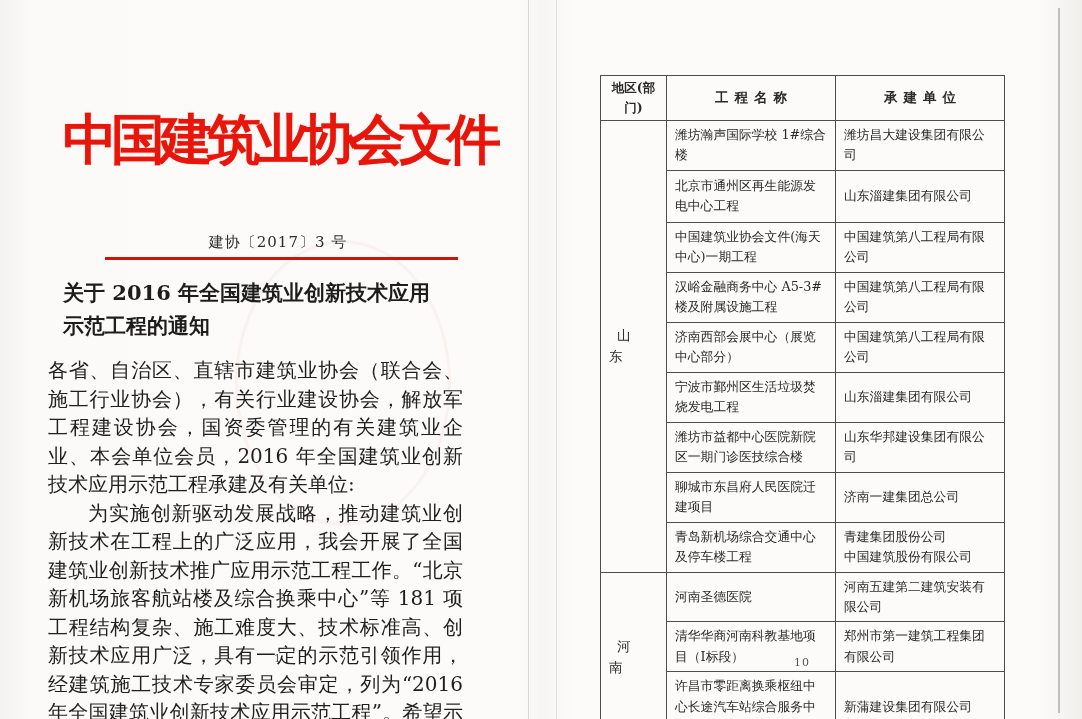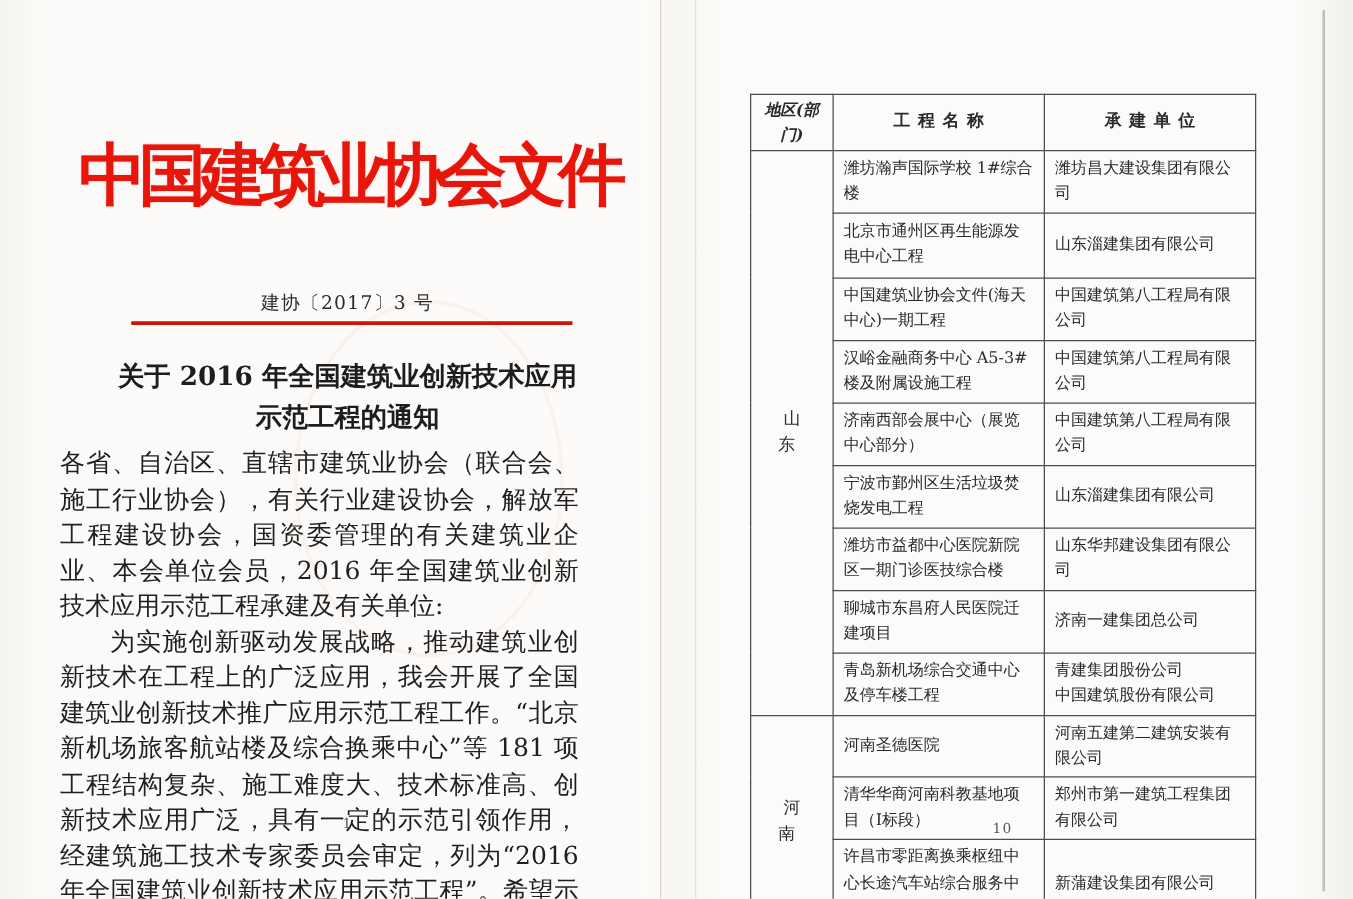--- a/index.html
+++ b/index.html
@@ -37,23 +37,22 @@
   .doc-number{
     position:absolute;left:63px;top:233px;width:430px;
     text-align:center;font-size:15px;color:#2b2b2b;letter-spacing:1px;
   }
   .red-rule{
     position:absolute;left:105px;top:257px;width:353px;height:3px;
     background:#cc1408;
   }
   .notice-title{
     position:absolute;left:63px;top:277px;width:430px;
-    text-align:center;font-size:21px;font-weight:bold;color:#1d1d1d;
+    font-size:21px;font-weight:bold;color:#1d1d1d;
     line-height:1.55;
-    margin-top:8px;
   }
   .body-text{
     position:absolute;left:48px;top:356px;width:415px;
     font-size:20px;line-height:28.5px;color:#1f1f1f;
     text-align:justify;
   }
   .body-text p{margin:0;}
   .body-text p.indent{text-indent:2em;}
   .pagenum{
     position:absolute;font-size:11px;color:#555;text-align:center;
@@ -75,23 +74,23 @@
   table.projects td,table.projects th{
     border:1px solid #4d4d4d;
     padding:4px 8px;vertical-align:middle;
     line-height:1.6;
   }
   table.projects th{
     font-size:13.5px;font-weight:bold;text-align:center;
     letter-spacing:.45em;text-indent:.45em;
     height:18px;padding:2px 2px;
   }
-  table.projects th.region-h{letter-spacing:0;text-indent:0;font-size:12.5px;font-style:italic;}
+  table.projects th.region-h{letter-spacing:0;text-indent:0;font-size:12.5px;}
   td.region{
-    text-align:center;letter-spacing:.6em;text-indent:.6em;
+    letter-spacing:.6em;text-indent:.6em;
     font-size:13.5px;
   }
   td.contractor{white-space:pre-line;}
 </style>
 </head>
 <body>
 
 <div class="scan">
 
   <div class="crease c1"></div>

